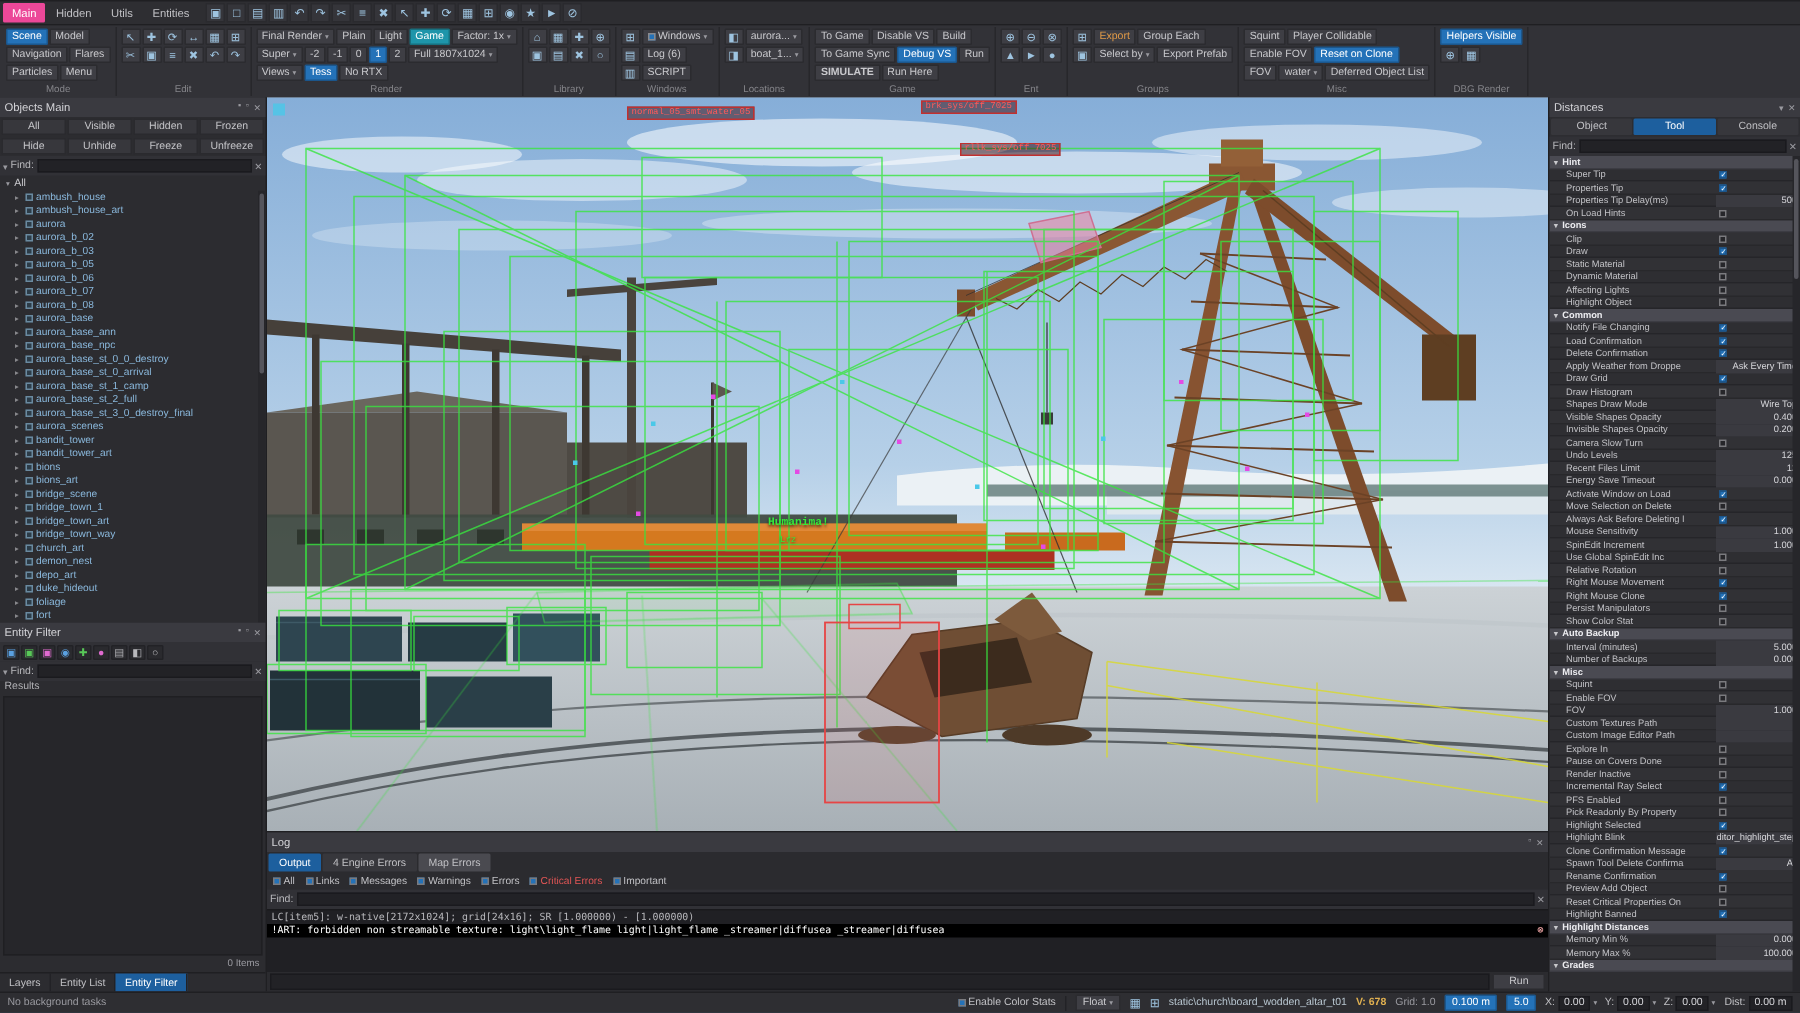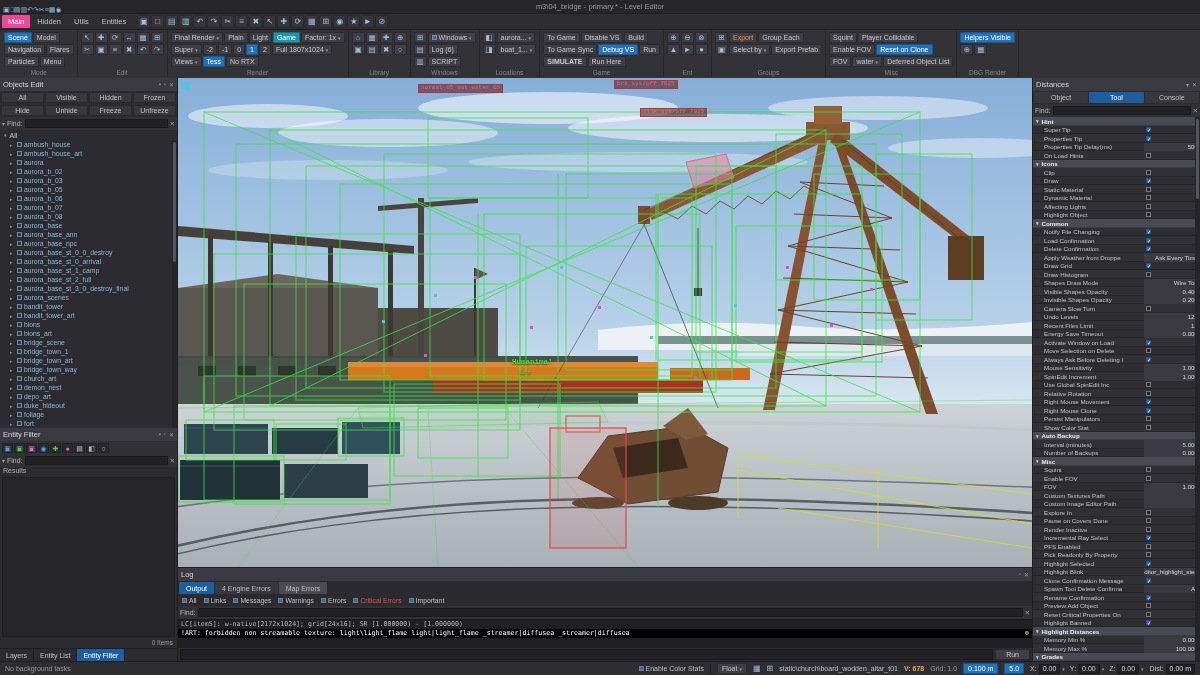--- a/index.html
+++ b/index.html
@@ -136,25 +136,20 @@
   .sb-coord{display:inline-flex;align-items:center;gap:2px;color:#c0c0c4}
   .sb-coord .cv{background:#222226;border:1px solid #1a1a1e;padding:0 3px;height:10px;display:inline-flex;align-items:center;color:#d6d6da}
   .sb-coord .dd{font-size:5px;color:#9a9aa0}
   .sb-sep{width:1px;height:10px;background:#222226}
 </style>
 </head>
 <body>
 
 <div class="app">
 
-  <div class="titlebar">
-    <span class="title-pad"><span class="ticon">▣</span><span class="ticon">□</span><span class="ticon">▤</span><span class="ticon">▥</span><span class="ticon">↶</span><span class="ticon">↷</span><span class="ticon">✂</span><span class="ticon">≡</span><span class="ticon">▦</span><span class="ticon">◉</span></span>
-    <span class="title">m3\04_bridge - primary.* - Level Editor</span>
-    <span class="title-pad"></span>
-  </div>
 
   <div class="menurow">
     <span style="display:flex;gap:1px">
         <span class="mtab active">Main</span>
         <span class="mtab">Hidden</span>
         <span class="mtab">Utils</span>
         <span class="mtab">Entities</span>
       </span>
     <span style="display:flex;gap:1px;margin-left:4px">
         <span class="micon">▣</span>
@@ -541,21 +536,21 @@
           </div>
         </div>
         <div class="tb-label">DBG Render</div>
       </div>
     </div>
 
   <div class="main">
 
     <div class="left-panel">
       <div class="panel-header">
-        <span>Objects Edit</span>
+        <span>Objects Main</span>
         <span class="ph-icons">
           <span>▪</span>
           <span>▫</span>
           <span>✕</span>
         </span>
       </div>
       <div class="segrow">
           <span class="seg">All</span>
           <span class="seg">Visible</span>
           <span class="seg">Hidden</span>

